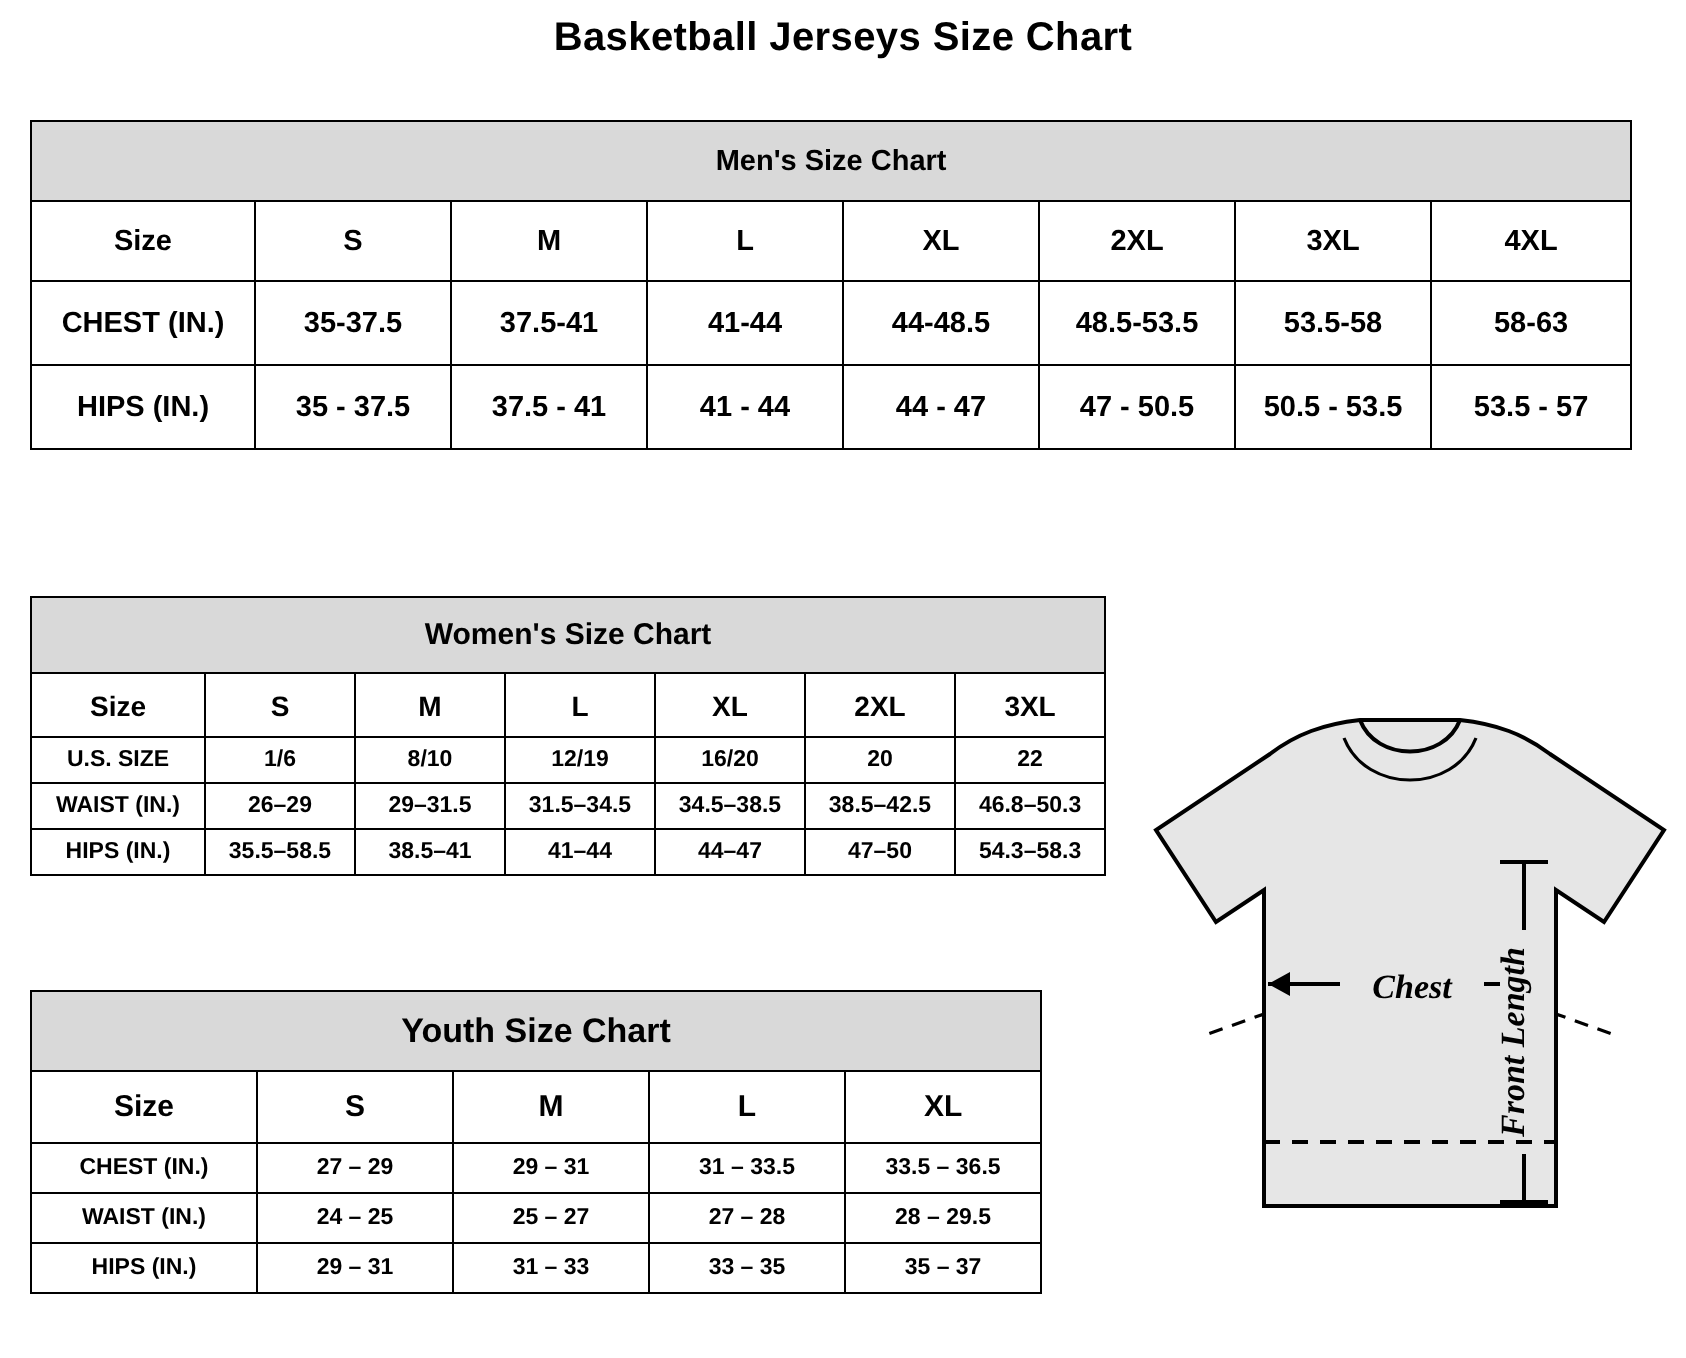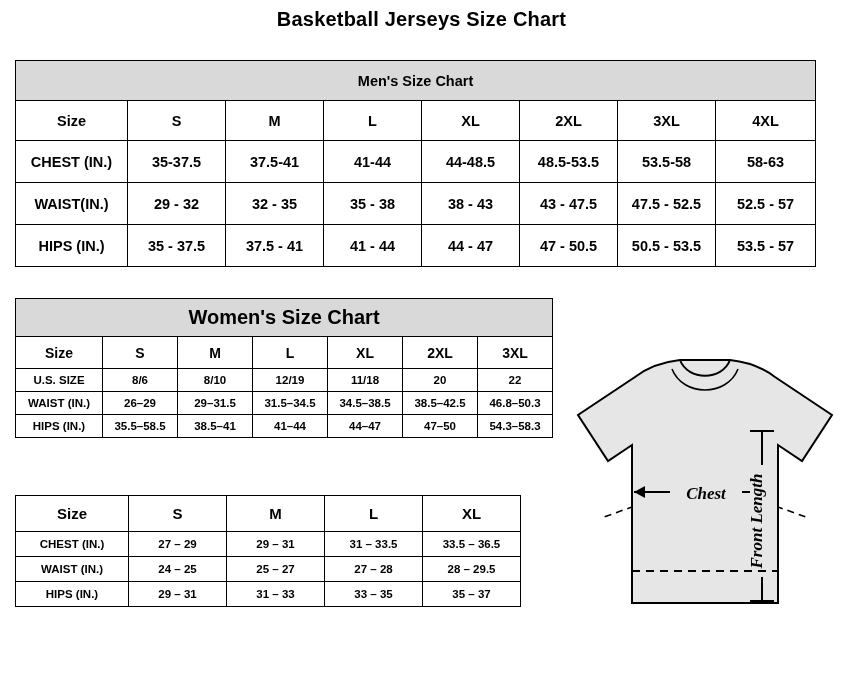--- a/index.html
+++ b/index.html
@@ -62,21 +62,21 @@
   #mens-chart tbody td { height: 42px; font-size: 14.5px; }
   #mens-chart td.rowlabel { font-size: 14.5px; }
 
   
   #womens-chart {
     position: absolute;
     left: 15px;
     top: 298px;
     width: 537px;
   }
-  #womens-chart .section-head { height: 38px; font-size: 20px; }
+  #womens-chart .section-head { height: 38px; font-size: 15px; }
   #womens-chart .hdr-row td { height: 32px; font-size: 14px; }
   #womens-chart tbody td { height: 23px; font-size: 11.5px; }
   #womens-chart td.rowlabel { font-size: 11.5px; }
 
   
   #youth-chart {
     position: absolute;
     left: 15px;
     top: 495px;
     width: 505px;
@@ -139,30 +139,20 @@
         <td class="rowlabel">CHEST (IN.)</td>
         <td>35-37.5</td>
         <td>37.5-41</td>
         <td>41-44</td>
         <td>44-48.5</td>
         <td>48.5-53.5</td>
         <td>53.5-58</td>
         <td>58-63</td>
       </tr>
       <tr>
-        <td class="rowlabel">WAIST(IN.)</td>
-        <td>29 - 32</td>
-        <td>32 - 35</td>
-        <td>35 - 38</td>
-        <td>38 - 43</td>
-        <td>43 - 47.5</td>
-        <td>47.5 - 52.5</td>
-        <td>52.5 - 57</td>
-      </tr>
-      <tr>
         <td class="rowlabel">HIPS (IN.)</td>
         <td>35 - 37.5</td>
         <td>37.5 - 41</td>
         <td>41 - 44</td>
         <td>44 - 47</td>
         <td>47 - 50.5</td>
         <td>50.5 - 53.5</td>
         <td>53.5 - 57</td>
       </tr>
     </tbody>
@@ -186,24 +176,24 @@
         <td>Size</td>
         <td>S</td>
         <td>M</td>
         <td>L</td>
         <td>XL</td>
         <td>2XL</td>
         <td>3XL</td>
       </tr>
       <tr>
         <td class="rowlabel">U.S. SIZE</td>
-        <td>8/6</td>
+        <td>1/6</td>
         <td>8/10</td>
         <td>12/19</td>
-        <td>11/18</td>
+        <td>16/20</td>
         <td>20</td>
         <td>22</td>
       </tr>
       <tr>
         <td class="rowlabel">WAIST  (IN.)</td>
         <td>26–29</td>
         <td>29–31.5</td>
         <td>31.5–34.5</td>
         <td>34.5–38.5</td>
         <td>38.5–42.5</td>
@@ -223,20 +213,23 @@
 
   <table class="chart" id="youth-chart">
     <colgroup>
       <col style="width:113px">
         <col style="width:98px">
         <col style="width:98px">
         <col style="width:98px">
         <col style="width:98px">
     </colgroup>
     <tbody>
+      <tr>
+        <td class="section-head" colspan="5">Youth Size Chart</td>
+      </tr>
       <tr class="hdr-row">
         <td>Size</td>
         <td>S</td>
         <td>M</td>
         <td>L</td>
         <td>XL</td>
       </tr>
       <tr>
         <td class="rowlabel">CHEST (IN.)</td>
         <td>27  –  29</td>

